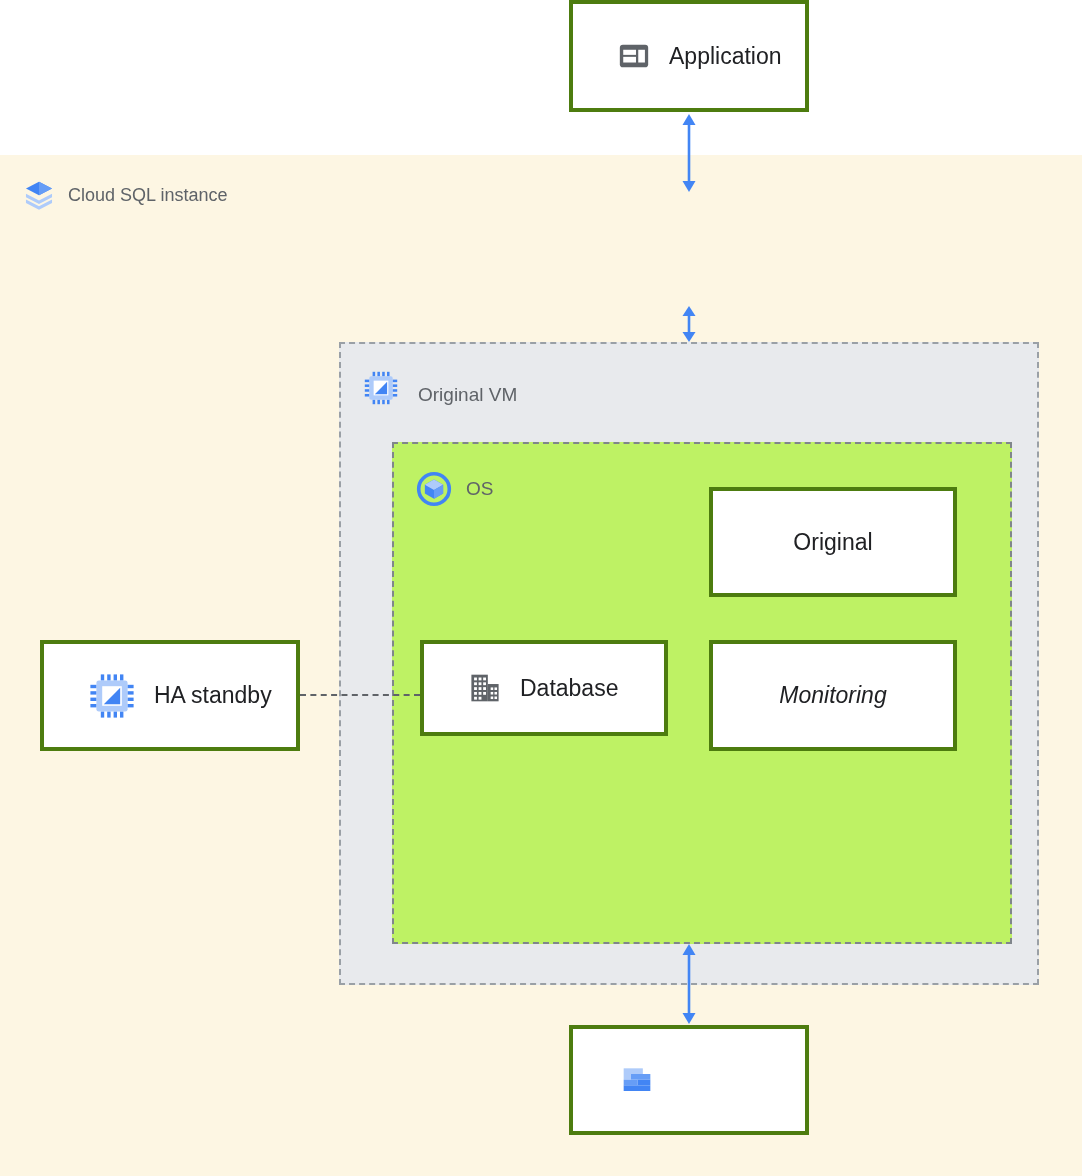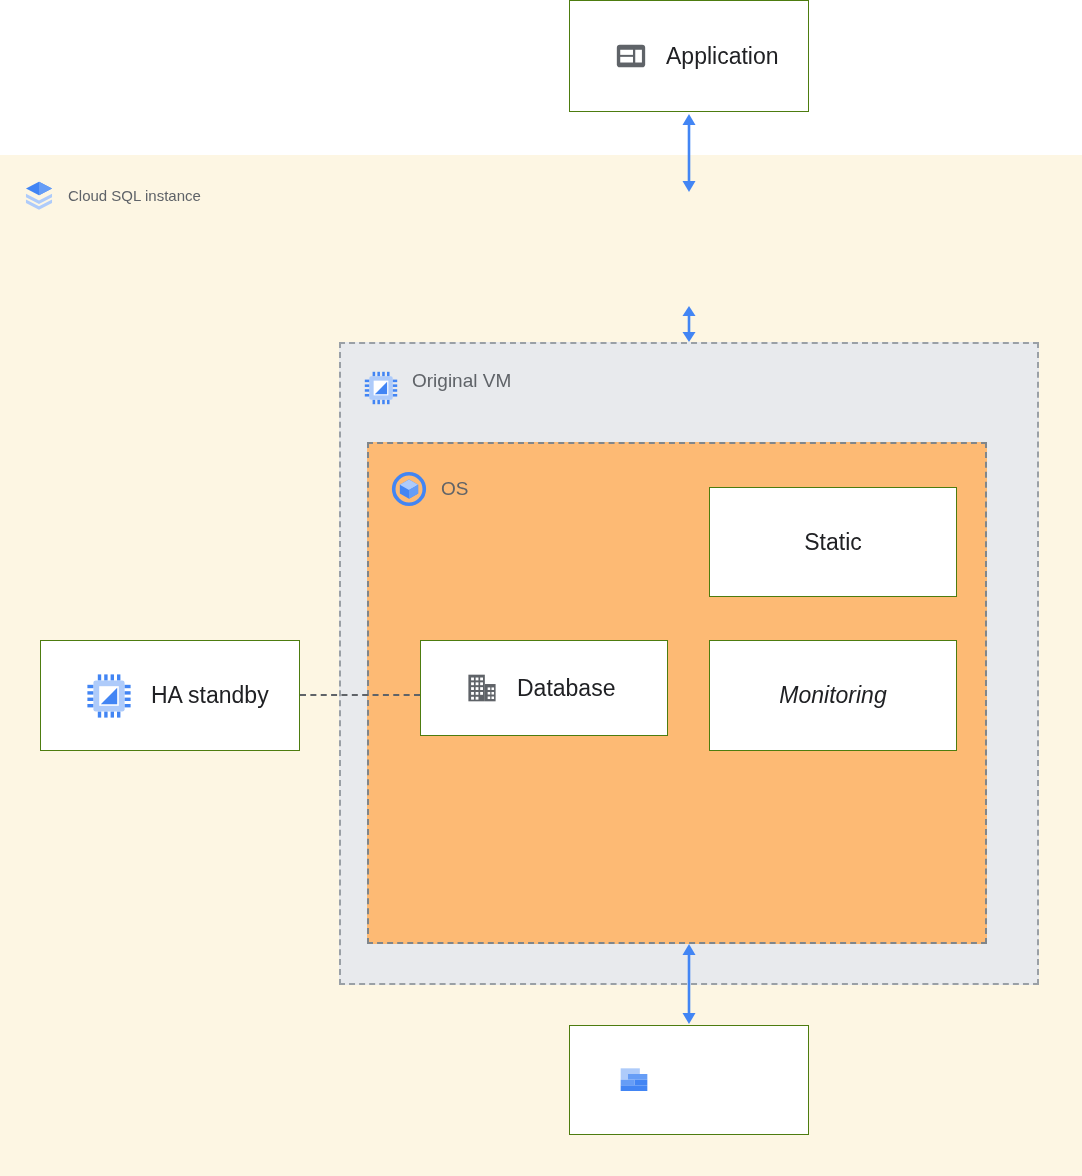--- a/index.html
+++ b/index.html
@@ -26,78 +26,78 @@
     height: 1021px;
     background: #fdf6e3;
   }
   .region-header {
     position: absolute;
     display: flex;
     align-items: center;
     gap: 12px;
   }
   .region-label {
-    font-size: 15px;
+    font-size: 18px;
     color: #5f6368;
     white-space: nowrap;
   }
 
   
   .vm-container {
     position: absolute;
     left: 339px;
     top: 342px;
     width: 700px;
     height: 643px;
     background: #e8eaed;
     border: 2px dashed #9aa0a6;
   }
   .vm-header {
     position: absolute;
     left: 22px;
     top: 26px;
     display: flex;
-    align-items: flex-start;
-    gap: 13px;
+    align-items: flex-end;
+    gap: 19px;
   }
   .vm-label {
     font-size: 19px;
     color: #5f6368;
     white-space: nowrap;
   }
 
   
   .os-container {
     position: absolute;
-    left: 367px;
+    left: 392px;
     top: 442px;
     width: 620px;
     height: 502px;
-    background: #fdba74;
+    background: #bef264;
     border: 2px dashed #80868b;
   }
   .os-header {
     position: absolute;
     left: 22px;
     top: 27px;
     display: flex;
     align-items: center;
     gap: 14px;
   }
   .os-label {
     font-size: 19px;
     color: #5f6368;
     white-space: nowrap;
   }
 
   
   .node {
     position: absolute;
     background: #ffffff;
-    border: 1px solid #4d7c0f;
+    border: 4px solid #4d7c0f;
     display: flex;
     align-items: center;
     justify-content: center;
     gap: 18px;
   }
   .node-label {
     font-size: 23px;
     color: #202124;
     line-height: 1.25;
     white-space: pre-line;
@@ -195,21 +195,21 @@
         <rect x="4.4" y="7.6" width="9.0" height="3.6" fill="#ffffff"></rect>
         <rect x="4.4" y="12.6" width="9.0" height="4.0" fill="#ffffff"></rect>
         <rect x="15.0" y="7.6" width="4.7" height="9.0" fill="#ffffff"></rect>
       </svg>
     </span>
     <span class="node-label">Application</span>
   </div>
 
 
   <div class="node" id="node-logging">
-    <span class="node-label">Static</span>
+    <span class="node-label">Original</span>
   </div>
 
   <div class="node" id="node-monitoring">
     <span class="node-label">Monitoring</span>
   </div>
 
 
   <div class="node icon-left" id="node-database">
     <span>
       <svg width="34" height="34" viewBox="0 0 24 24">

